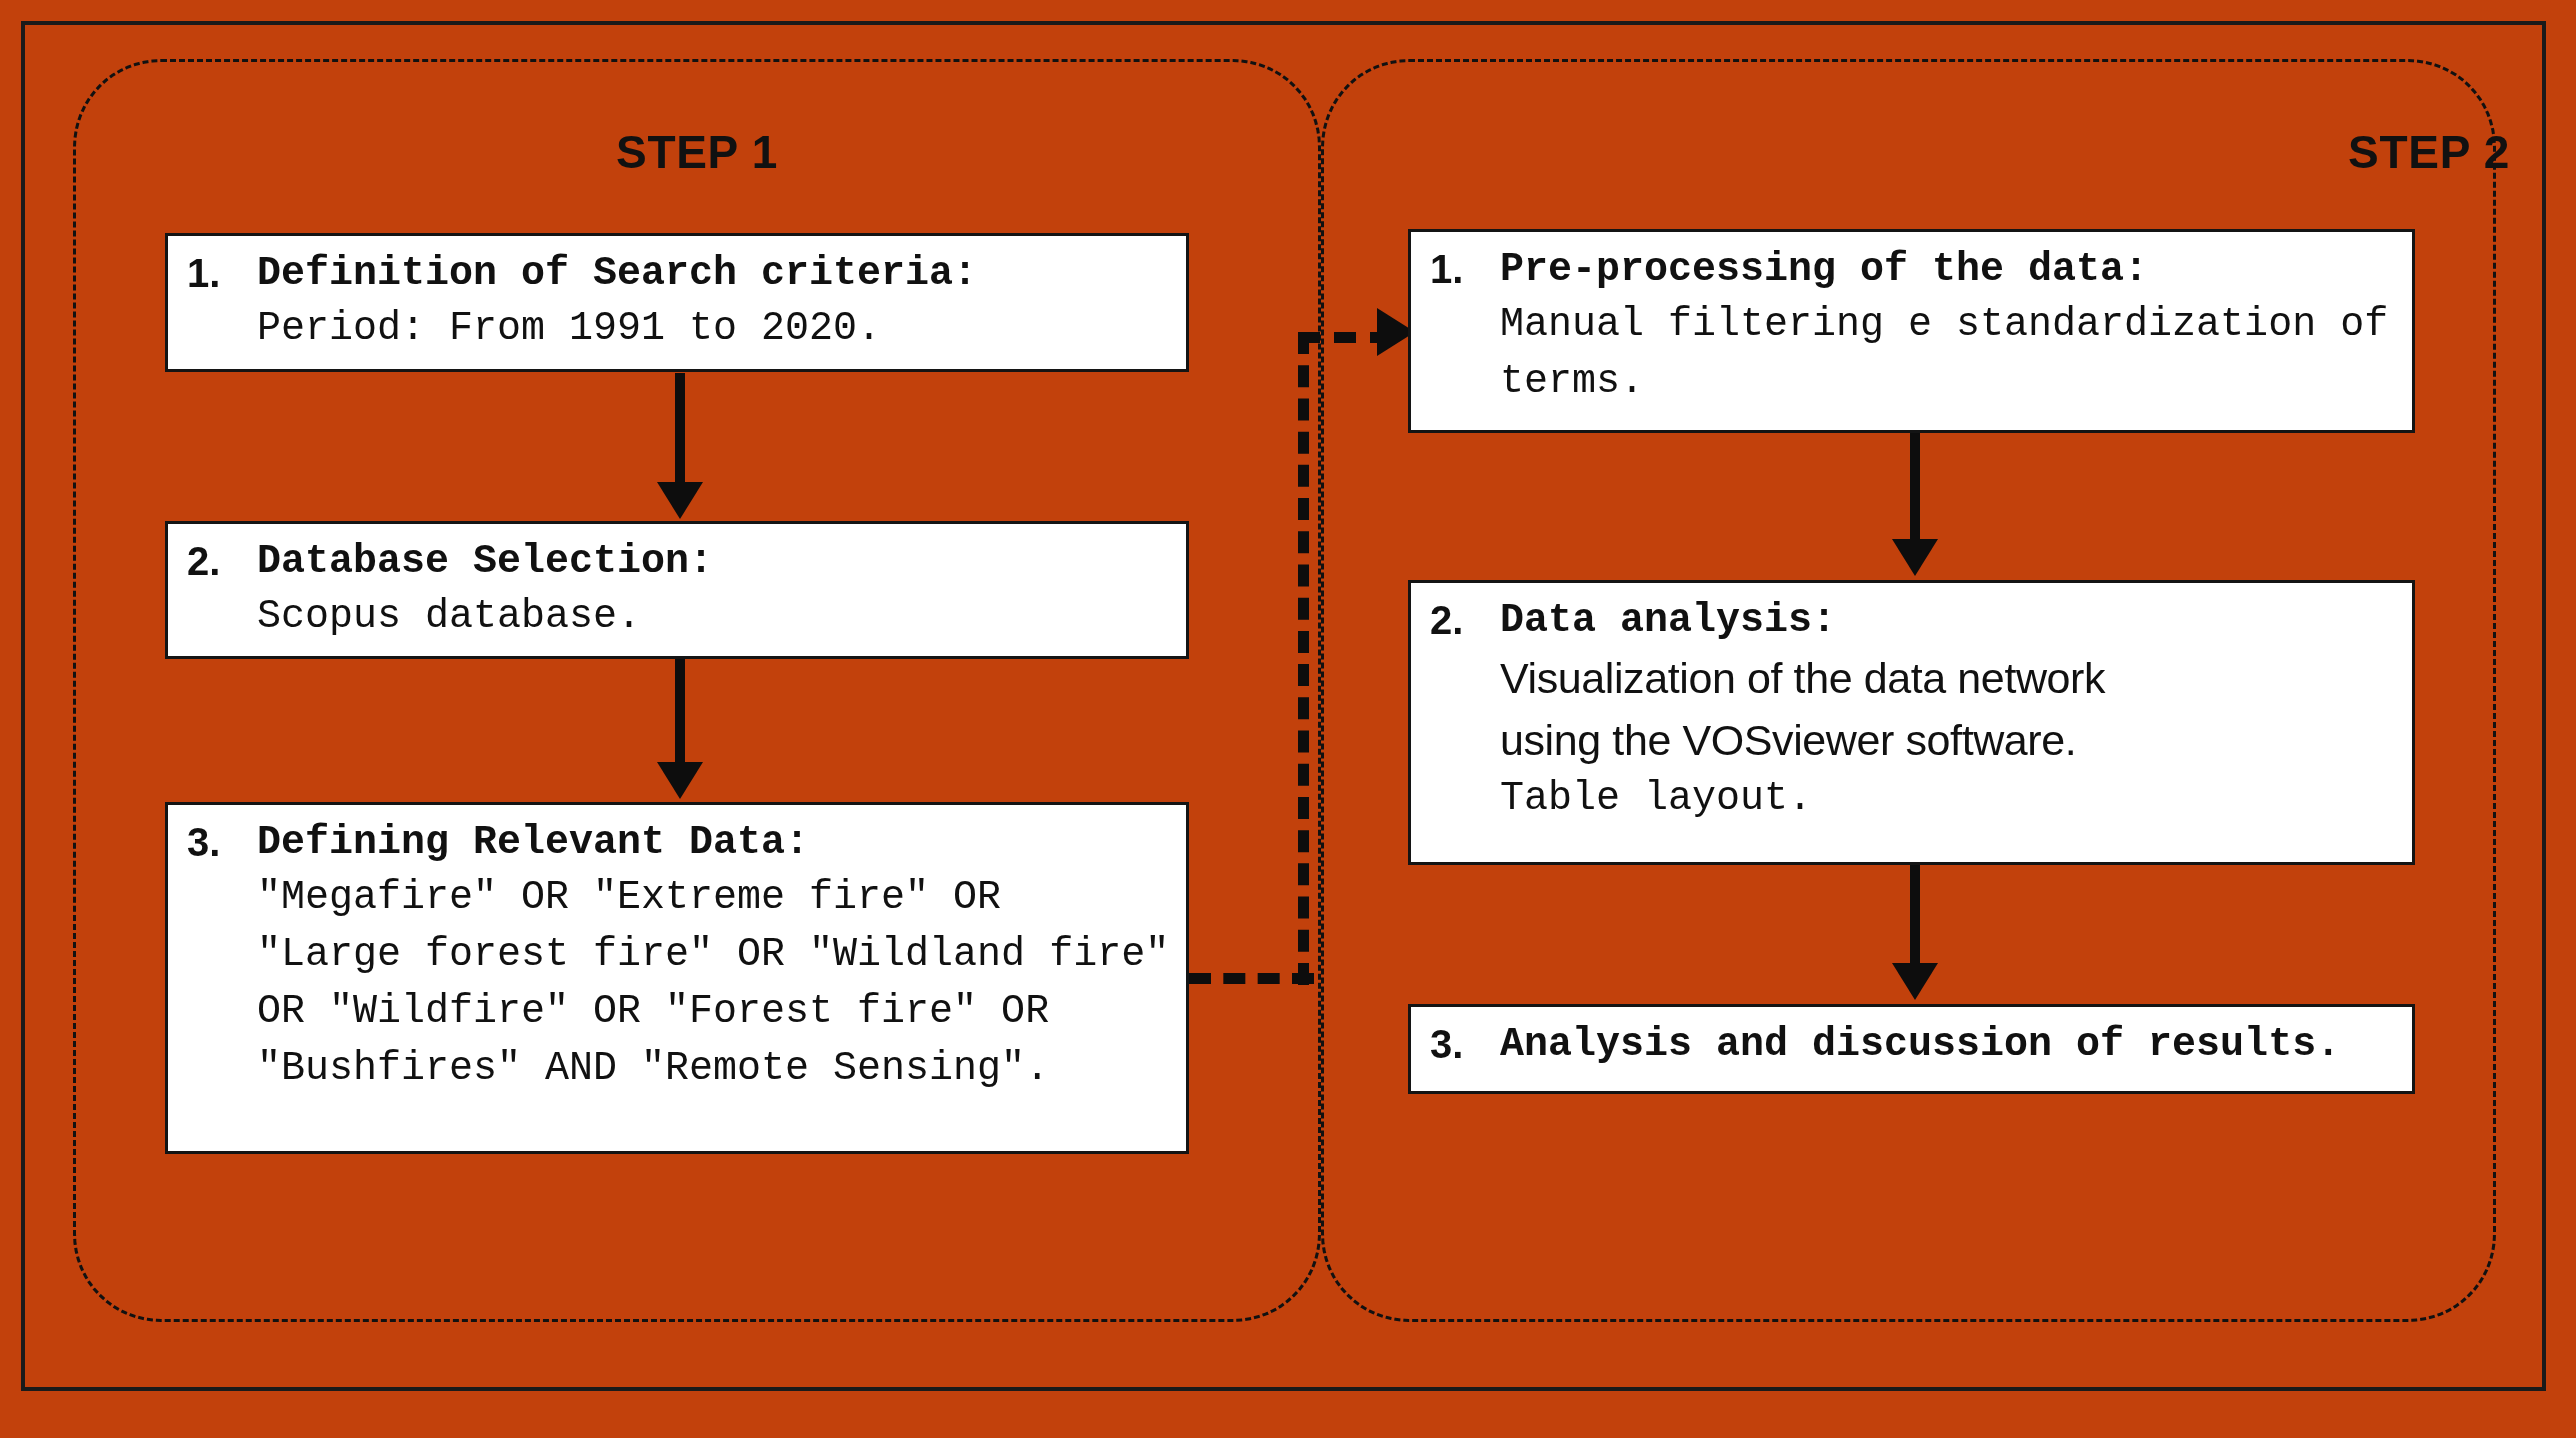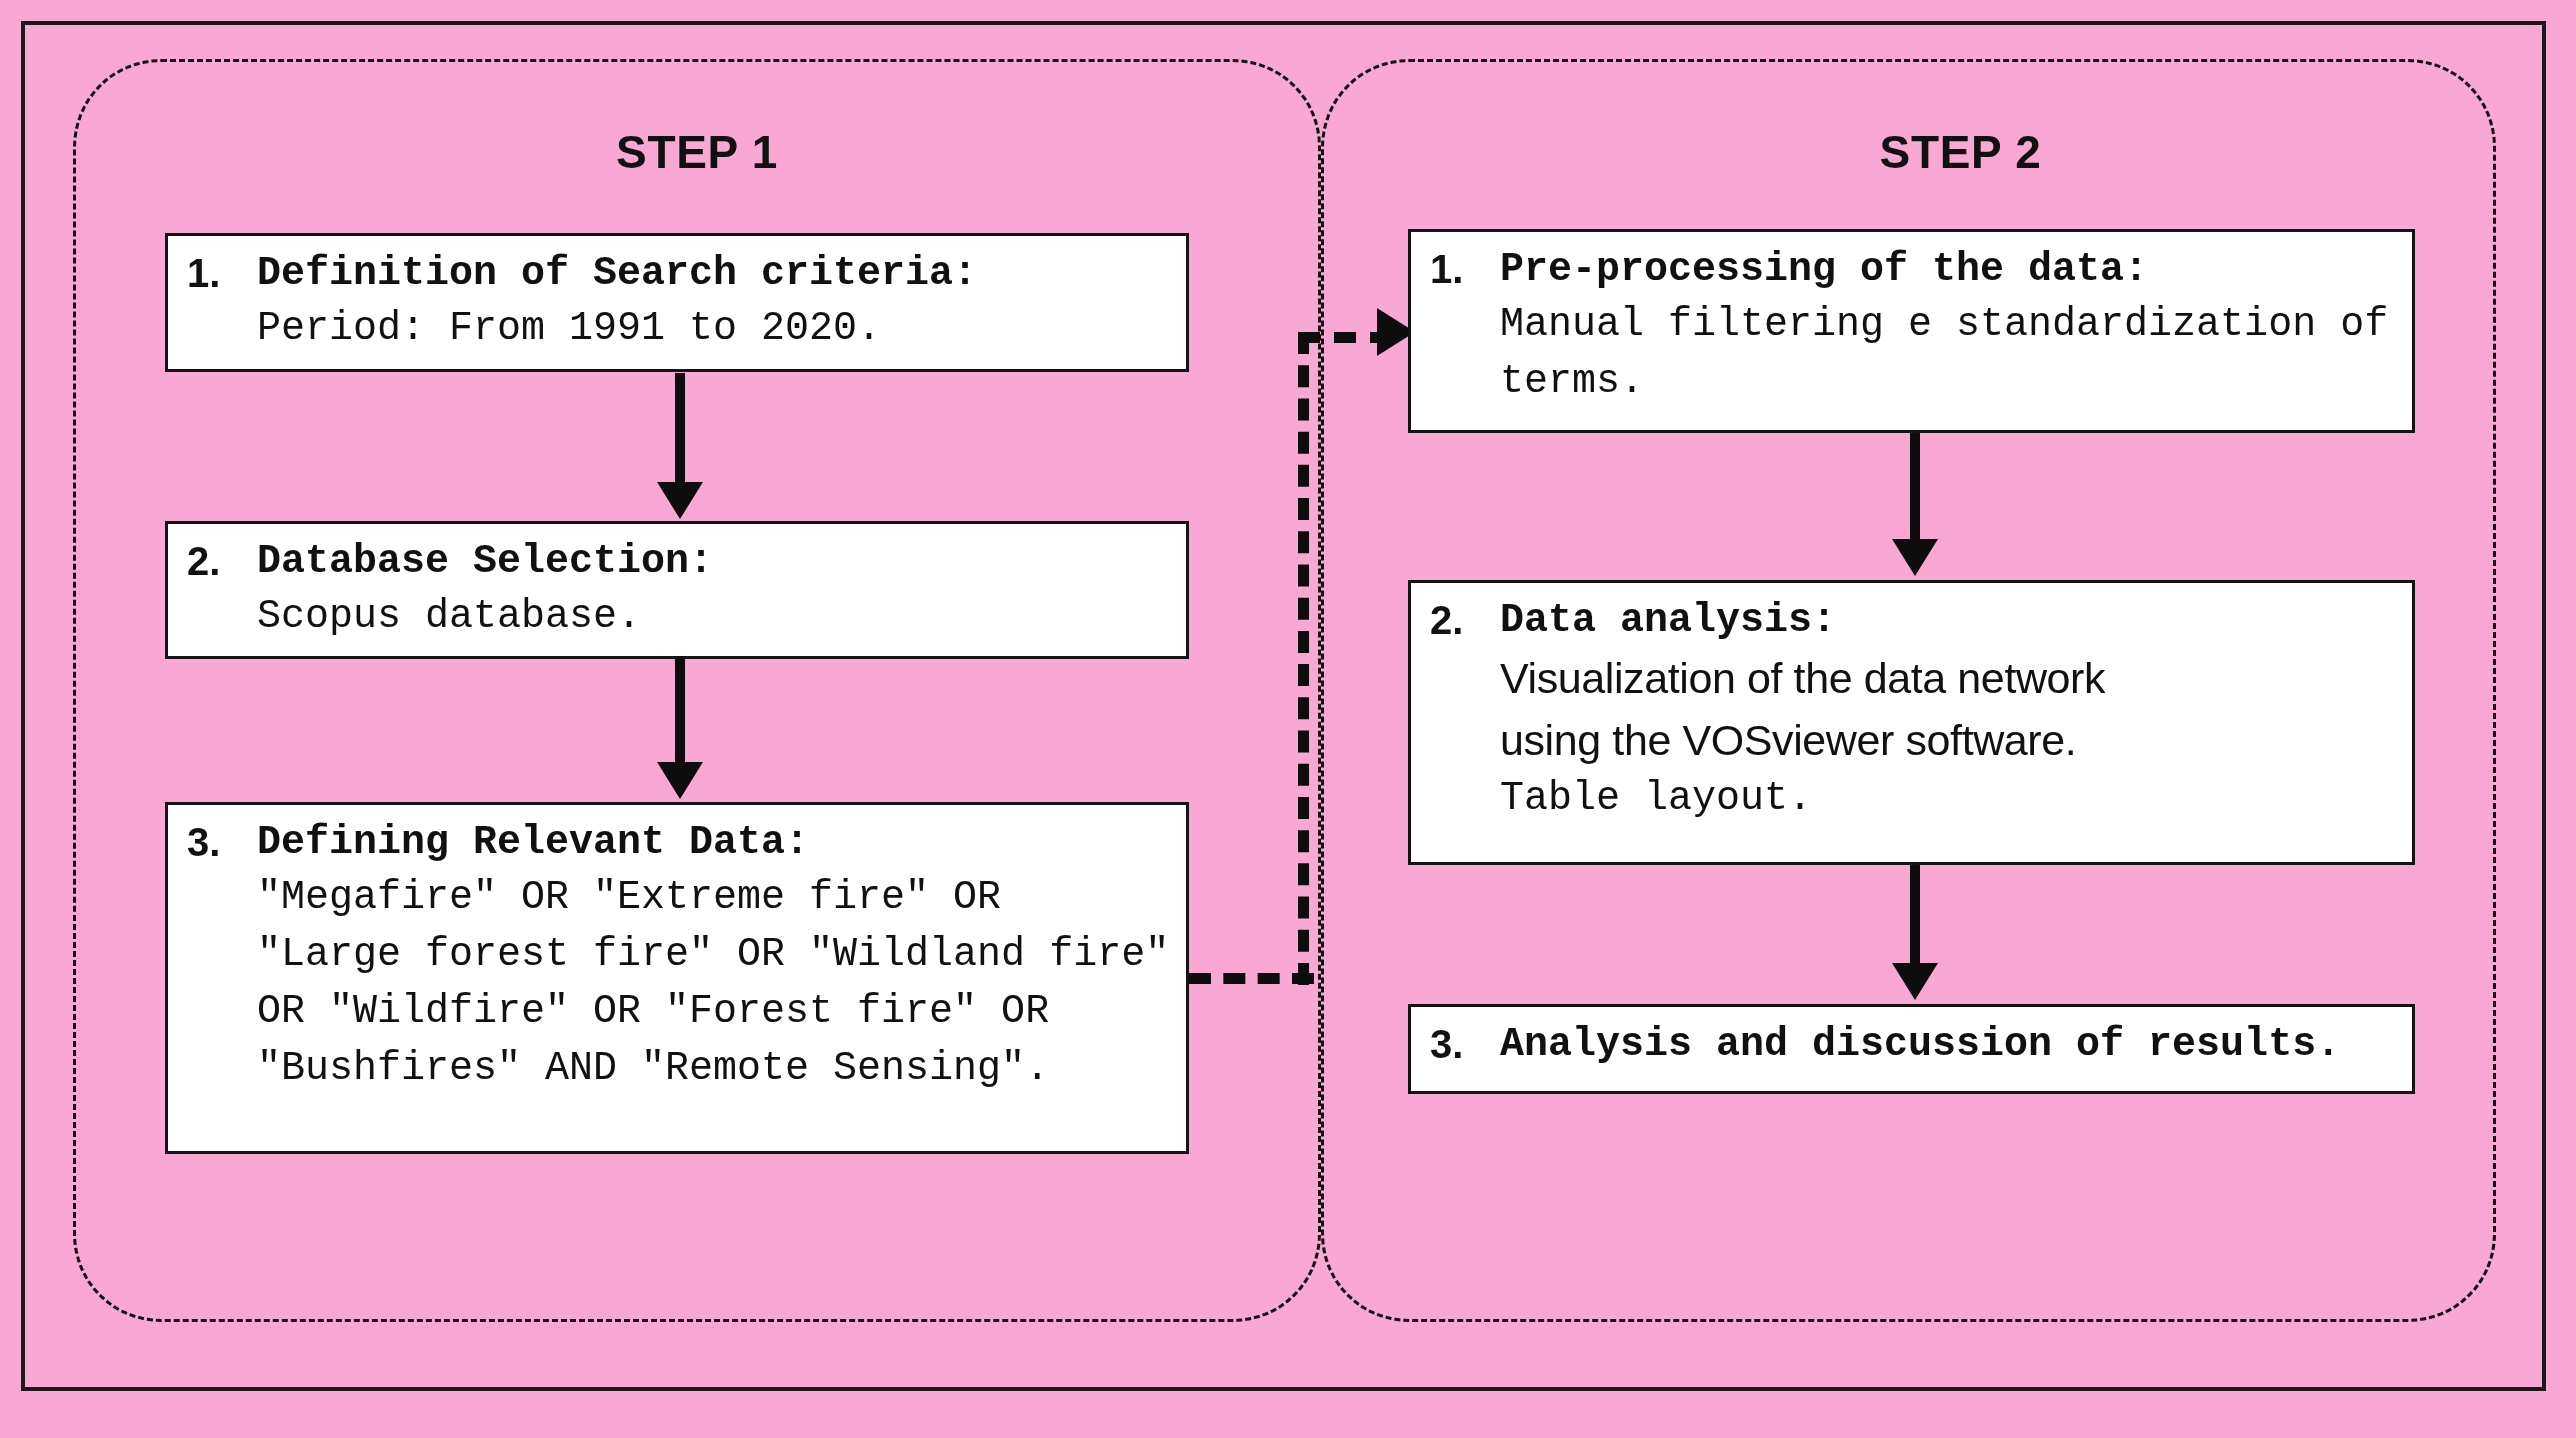--- a/index.html
+++ b/index.html
@@ -11,21 +11,21 @@
     width: 2576px;
     height: 1439px;
     font-family: "Liberation Sans", sans-serif;
     -webkit-font-smoothing: antialiased;
   }
 
   #canvas {
     position: relative;
     width: 2576px;
     height: 1439px;
-    background: #f9a8d4;
+    background: #c2410c;
     overflow: hidden;
   }
 
   
   .outer-frame {
     position: absolute;
     left: 20.6px;
     top: 20.6px;
     width: 2525px;
     height: 1370px;
@@ -60,21 +60,21 @@
     position: absolute;
     font-family: "Liberation Sans", sans-serif;
     font-weight: bold;
     font-size: 46px;
     letter-spacing: 0.7px;
     color: #111111;
     text-align: center;
     white-space: nowrap;
   }
   #step-1-title { left: 73px; top: 125px; width: 1248px; }
-  #step-2-title { left: 1373px; top: 125px; width: 1175px; }
+  #step-2-title { left: 1335px; top: 125px; width: 1175px; text-align: right; }
 
   
   .flow-box {
     position: absolute;
     box-sizing: border-box;
     border: 3.7px solid #141414;
     background: #ffffff;
     padding: 10.3px 19px 7.3px 19px;
   }
 

